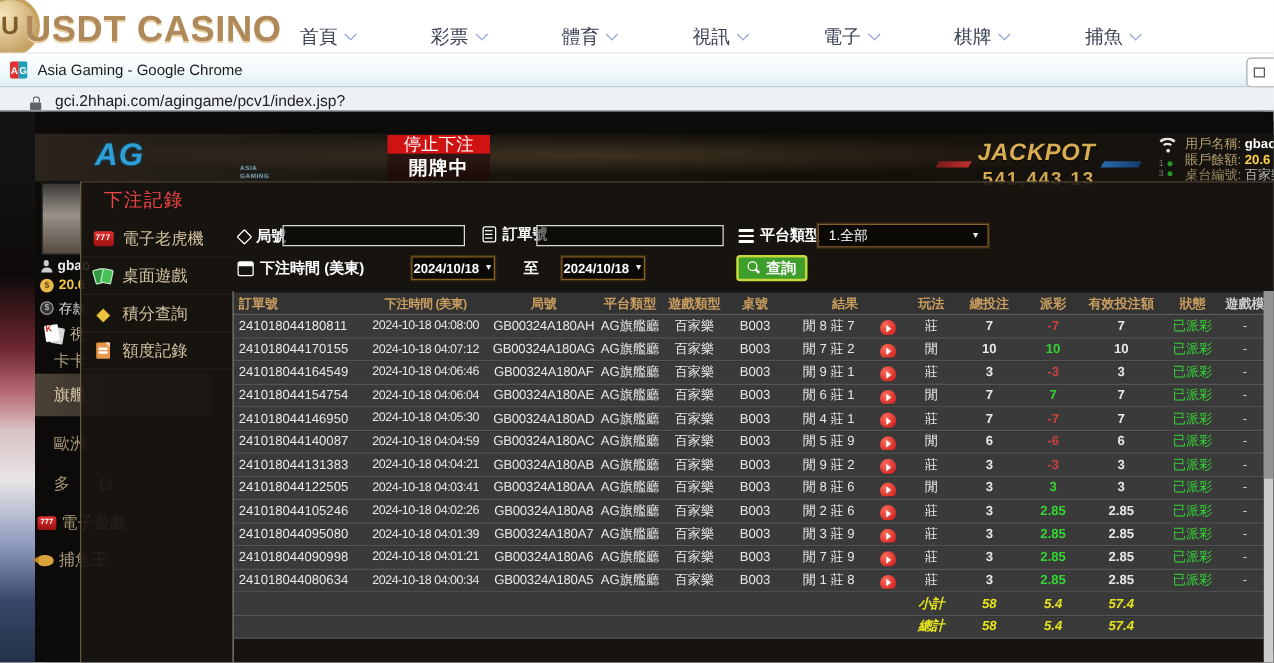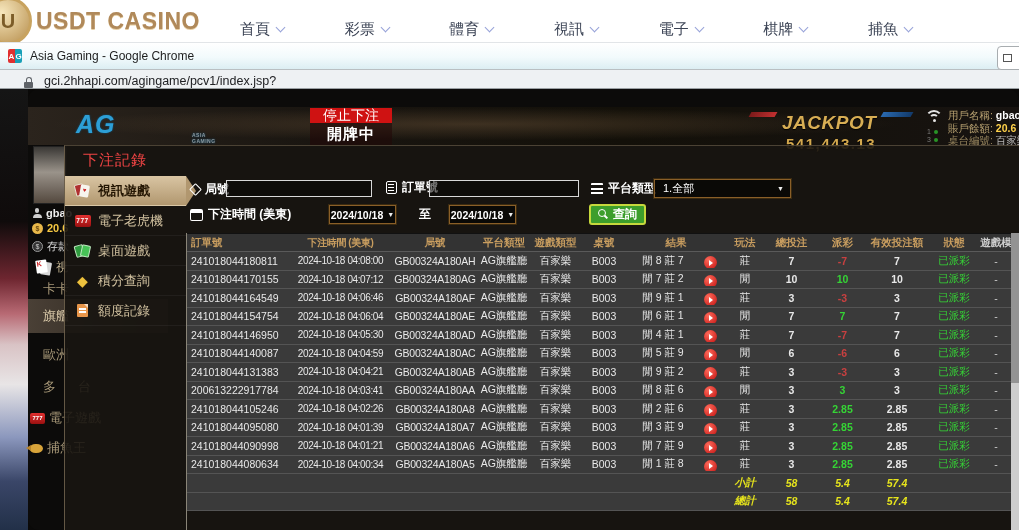--- a/index.html
+++ b/index.html
@@ -1,21 +1,21 @@
 <!DOCTYPE html>
 <html><head>
 <meta charset="utf-8">
 <style>
   * { margin:0; padding:0; box-sizing:border-box; }
   html,body { width:1019px; height:530px; overflow:hidden; font-family:"Liberation Sans",sans-serif; background:#fff; position:relative; }
 
   
   .site-header { position:absolute; left:0; top:0; width:1019px; height:43px; background:#fff; border-bottom:1px solid #e2e5e8; z-index:10; overflow:hidden; }
   .logo-coin { position:absolute; left:-16px; top:-3px; width:48px; height:48px; border-radius:50%; border:3px solid #c8a35f; background:radial-gradient(circle at 35% 30%,#f7e7bd,#b78f4e); display:flex; align-items:center; justify-content:center; font-weight:bold; font-size:20px; color:#7c5c28; }
-  .logo-text { position:absolute; left:36px; top:8px; font-size:23px; font-weight:800; letter-spacing:0.5px; color:#b0895a; text-shadow:0 1px 0 #e7cfa3; }
+  .logo-text { position:absolute; left:20px; top:8px; font-size:29px; font-weight:800; letter-spacing:0.5px; color:#b0895a; text-shadow:0 1px 0 #e7cfa3; }
   .nav { position:absolute; left:240px; top:0; width:672px; height:43px; display:flex; justify-content:space-between; align-items:center; }
   .nav-item { display:flex; align-items:center; gap:7px; font-size:15px; color:#3a4254; cursor:pointer;margin-top:16px; }
   .chev { width:7px; height:7px; border-right:1.6px solid #96a2d8; border-bottom:1.6px solid #96a2d8; transform:rotate(45deg); margin-top:-4px; }
 
   
   .titlebar { position:absolute; left:0; top:43px; width:1019px; height:27px; background:linear-gradient(180deg,#ffffff 0%,#f2fafc 55%,#dceef3 100%); border-bottom:1px solid #b9bfc2; display:flex; align-items:center; padding-left:8px; z-index:10; }
   .favicon { width:14px; height:14px; display:flex; flex:none; border-radius:2px; overflow:hidden; }
   .favicon span { width:7px; height:14px; color:#fff; font-size:8px; font-weight:bold; display:flex; align-items:center; justify-content:center; }
   .fav-a { background:#e03030; } .fav-g { background:#18a0b8; }
   .titlebar-text { margin-left:8px; font-size:12px; color:#1d1d1d; }
@@ -36,21 +36,21 @@
 
   
   .ag-topbar { position:absolute; left:0; top:18px; width:991px; height:38px; z-index:2;
     background:radial-gradient(ellipse at 45% 45%, rgba(110,85,58,0.45), rgba(0,0,0,0) 55%), linear-gradient(90deg,#2b241d 0%,#191510 30%,#131009 60%,#171310 100%); }
   .ag-logo { position:absolute; left:48px; top:3px; font-size:25px; font-weight:bold; font-style:italic; color:#2d9fd6; text-shadow:0 0 2px #0b5b8a; letter-spacing:1px; }
   .ag-logo-sub { position:absolute; left:116px; top:22px; font-size:5px; color:#8f9699; font-style:normal; letter-spacing:0.5px; }
   .stop-box { position:absolute; left:282px; top:1px; width:82px; height:37px; }
   .stop-head { height:15px; background:#cf1212; color:#fff; font-size:14px; display:flex; align-items:center; justify-content:center; }
   .stop-body { height:22px; background:rgba(35,8,8,0.55); color:#fff; font-size:15px; font-weight:bold; display:flex; align-items:center; justify-content:center; letter-spacing:1px; }
   .jackpot { position:absolute; left:722px; top:5px; width:190px; }
-  .jp-row { display:flex; align-items:flex-start; gap:6px; }
+  .jp-row { display:flex; align-items:flex-end; gap:6px; }
   .jp-dash-l { width:26px; height:5px; background:linear-gradient(90deg,#7a1a1a,#c23030); transform:skewX(-30deg); }
   .jp-dash-r { width:30px; height:5px; background:linear-gradient(90deg,#2a6ab0,#123a6a); transform:skewX(-30deg); }
   .jp-word { font-size:19px; font-weight:800; font-style:italic; color:#d8ae54; letter-spacing:0.5px; text-shadow:0 1px 1px #000; }
   .jp-num { margin:1px 0 0 36px; font-size:15px; font-weight:bold; color:#d4a94e; letter-spacing:1.5px; text-shadow:0 1px 1px #000; }
   .wifi { position:absolute; left:897px; top:3px; width:20px; height:16px; }
   .wifi i { position:absolute; border:2px solid #e4e4e4; border-radius:50%; border-color:#e4e4e4 transparent transparent transparent; }
   .wifi .w1 { width:18px; height:18px; left:0; top:0; }
   .wifi .w2 { width:10px; height:10px; left:4px; top:4px; }
   .wifi .dot { position:absolute; width:3px; height:3px; background:#e4e4e4; border-radius:50%; left:7.5px; top:9px; }
   .sig-rows { position:absolute; left:899px; top:21px; font-size:7px; color:#9a9a9a; opacity:0.75; line-height:8px; }
@@ -280,27 +280,20 @@
           <div class="lobby-item" style="top: 290px;">
             <span class="ic-fish"></span>
             <span class="lbl">捕魚王</span>
           </div>
         </div>
     </div>
 
     <div class="bet-modal">
       <div class="modal-title">下注記錄</div>
       <div class="modal-sidebar" id="modal-sidebar">
-          <div class="ms-item active">
-            <span class="ms-icon">
-              <span class="ic-card-b"></span>
-              <span class="ic-card-f">♥</span>
-            </span>
-            <span>視訊遊戲</span>
-          </div>
           <div class="ms-item">
             <span class="ms-icon">
               <span class="ic-slotbox">777</span>
             </span>
             <span>電子老虎機</span>
           </div>
           <div class="ms-item">
             <span class="ms-icon">
               <span class="ic-tg1"></span>
               <span class="ic-tg2"></span>
@@ -499,21 +492,21 @@
                 <span class="play-btn"></span>
               </span>
               <span class="cell c7">莊</span>
               <span class="cell c8">3</span>
               <span class="cell c9 neg">-3</span>
               <span class="cell c10">3</span>
               <span class="cell c11">已派彩</span>
               <span class="cell c12">-</span>
             </div>
             <div class="trow">
-              <span class="cell c0">200613222917784</span>
+              <span class="cell c0">241018044122505</span>
               <span class="cell c1">2024-10-18 04:03:41</span>
               <span class="cell c2">GB00324A180AA</span>
               <span class="cell c3">AG旗艦廳</span>
               <span class="cell c4">百家樂</span>
               <span class="cell c5">B003</span>
               <span class="cell c6">
                 <span class="txt">閒 8 莊 6</span>
                 <span class="play-btn"></span>
               </span>
               <span class="cell c7">閒</span>

